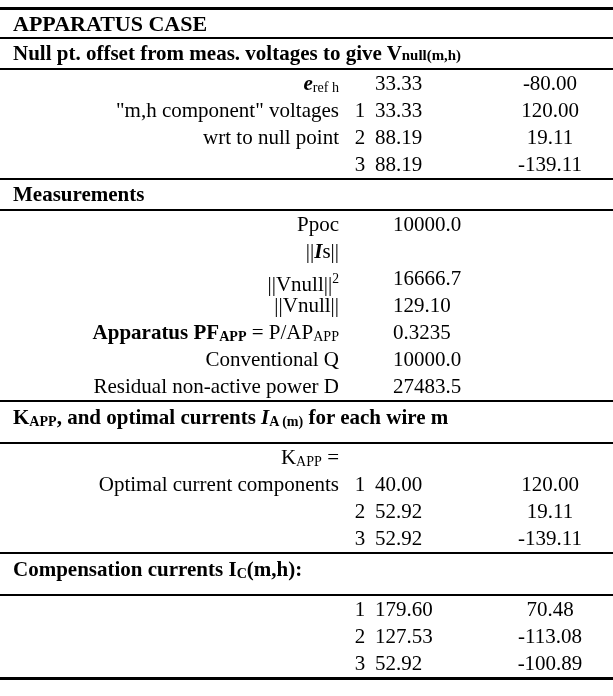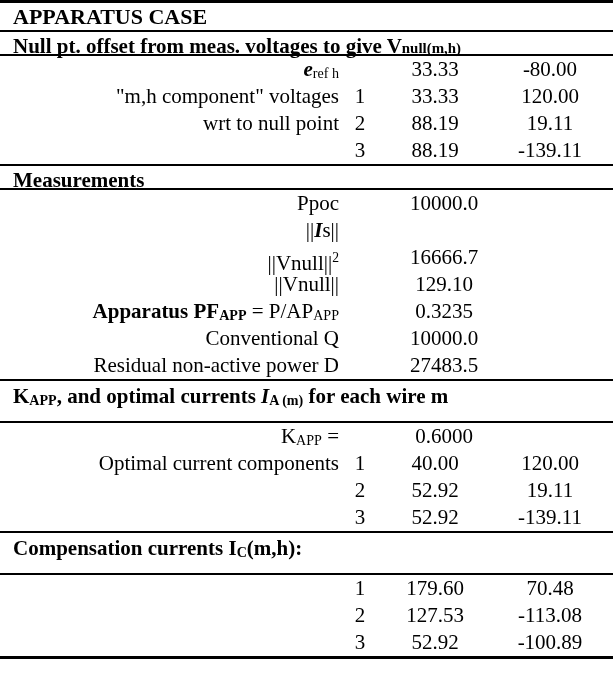--- a/index.html
+++ b/index.html
@@ -8,21 +8,21 @@
     background: #ffffff;
   }
   body {
     width: 613px;
     height: 696px;
     font-family: "Liberation Serif", serif;
     font-size: 21px;
     color: #000000;
     overflow: hidden;
   }
-  .sheet { padding-top: 0; }
+  .sheet { padding-top: 7px; }
 
   .rule { background: #000; height: 2px; width: 613px; }
   .rule.thick { height: 3px; }
 
   .trow {
     display: grid;
     grid-template-columns: 345px 30px 120px 110px;
     height: 27px;
     line-height: 27px;
     white-space: nowrap;
@@ -31,30 +31,30 @@
     font-weight: bold;
     font-size: 22px;
     height: 27px;
     line-height: 27px;
     padding-left: 13px;
     white-space: nowrap;
   }
   .shdr {
     font-weight: bold;
     font-size: 21px;
-    height: 22px;
+    height: 29px;
     line-height: 29px;
     padding-left: 13px;
     white-space: nowrap;
   }
   .shdr.tall { height: 40px; line-height: 30px; }
 
   .lab { text-align: right; padding-right: 6px; overflow: visible; }
   .idx { text-align: center; }
-  .v1  { text-align: center; }
+  .v1  { }
   .v2  { text-align: center; }
   .mrows .v1, .v1.kshift { padding-left: 18px; }
 
   .sub  { font-size: 67%; vertical-align: -0.16em; }
   .subb { font-size: 71%; vertical-align: baseline; }
   .sup  { font-size: 65%; vertical-align: super; }
   .bi   { font-weight: bold; font-style: italic; }
   .b    { font-weight: bold; }
 </style>
 </head>
@@ -152,21 +152,20 @@
   <div class="rule"></div>
 
   <div class="shdr tall"><span>K</span><span class="sub">APP</span><span>, and optimal currents </span><span class="bi">I</span><span class="sub">A (m)</span><span> for each wire m</span></div>
 
   <div class="rule"></div>
 
   <div>
     <div class="trow">
       <div class="lab"><span>K</span><span class="sub">APP</span><span> =</span></div>
       <div class="idx"></div>
-      <div class="v1 kshift">0.6000</div>
       <div class="v2"></div>
     </div>
     <div class="trow">
       <div class="lab">Optimal current components</div>
       <div class="idx">1</div>
       <div class="v1">40.00</div>
       <div class="v2">120.00</div>
     </div>
     <div class="trow">
       <div class="lab"></div>

